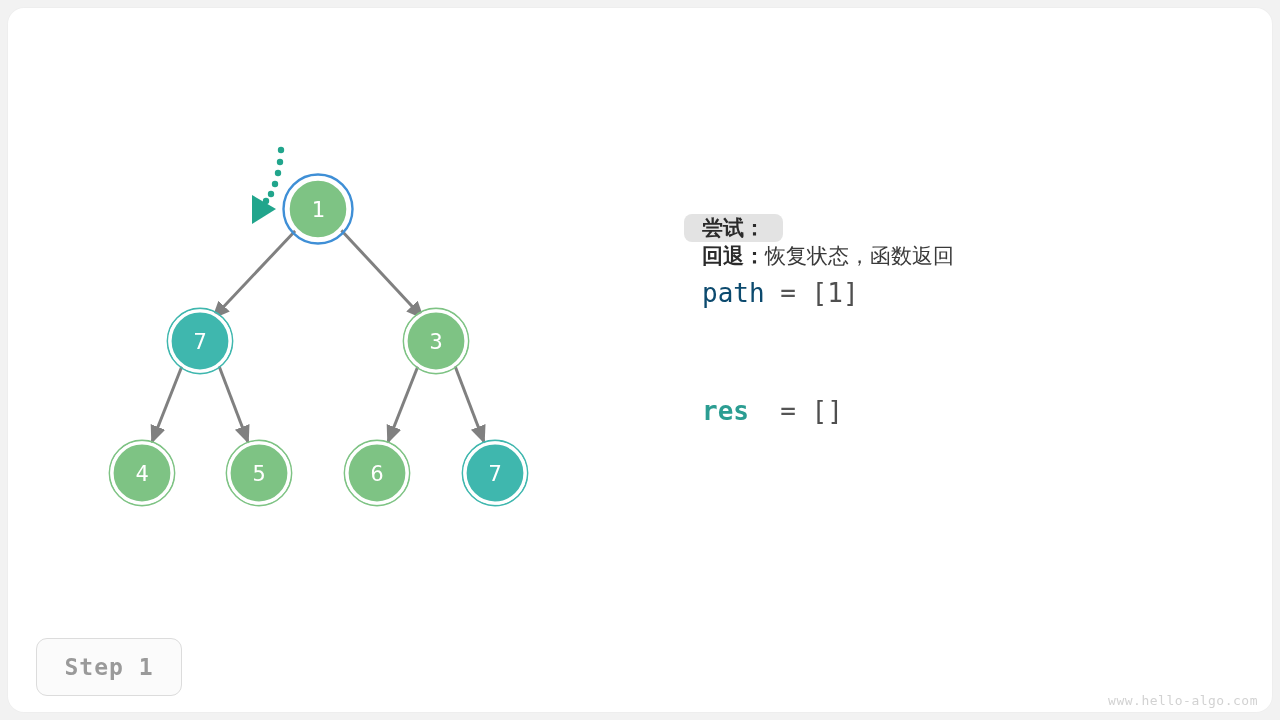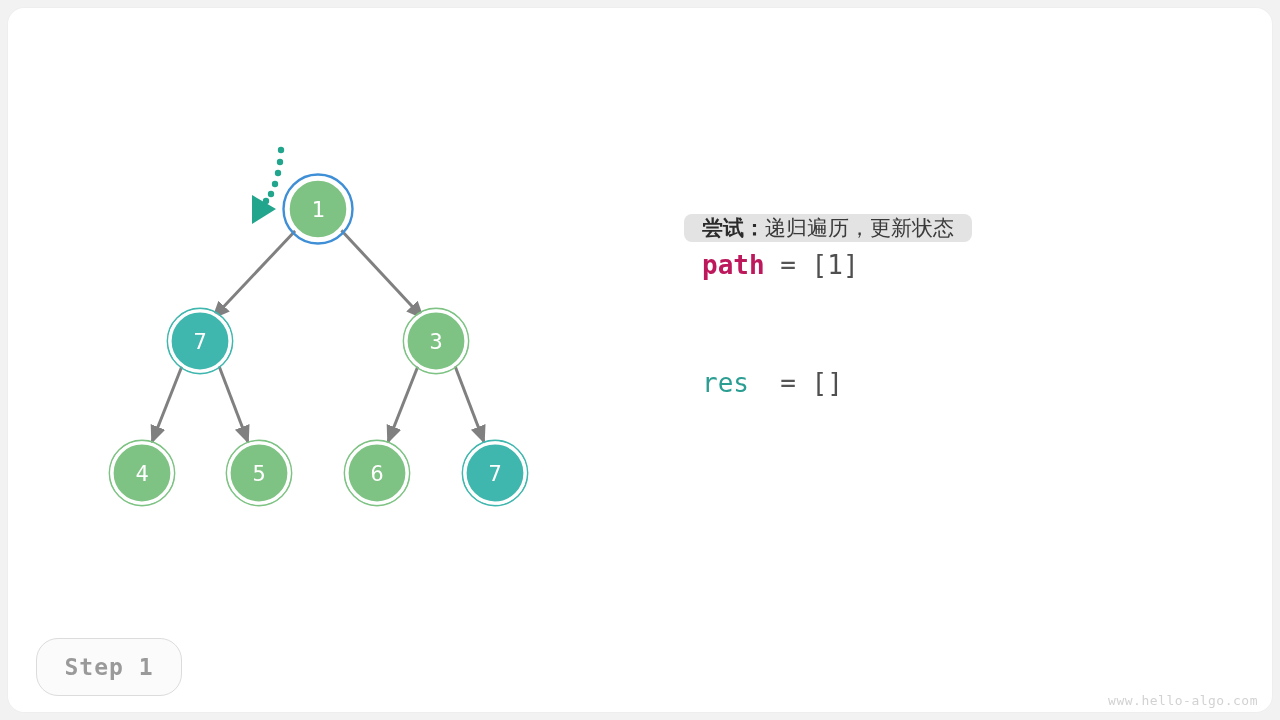--- a/index.html
+++ b/index.html
@@ -93,47 +93,47 @@
     display: flex;
     align-items: center;
     padding: 0 18px;
     box-sizing: border-box;
     font-family: "DejaVu Sans Mono", "Liberation Mono", monospace;
     font-size: 26px;
     white-space: pre;
     color: #4f4f4f;
   }
   .code-line .var-blue {
-    color: #be185d;
-    font-weight: bold;
+    color: #0c4a6e;
+    font-weight: normal;
   }
   .code-line .var-teal {
     color: #2b9d92;
-    font-weight: normal;
+    font-weight: bold;
   }
   .code-line .op {
     color: #555555;
   }
   .code-line .val {
     color: #4f4f4f;
   }
 
   #code-gap {
     height: 72px;
   }
 
   
   #step-badge {
     position: absolute;
     left: 36px;
     top: 638px;
     width: 144px;
     height: 56px;
     border: 1px solid #dcdcdc;
-    border-radius: 22px;
+    border-radius: 11px;
     background: #fbfbfb;
     display: flex;
     align-items: center;
     justify-content: center;
     font-family: "DejaVu Sans Mono", "Liberation Mono", monospace;
     font-size: 23px;
     font-weight: bold;
     color: #9a9a9a;
     letter-spacing: 1px;
   }
@@ -228,23 +228,26 @@
         <text class="node-label" x="495" y="473">7</text>
       </g>
 
     </g>
   </svg>
 
   <div id="info-panel">
 
     <div class="info-line highlight">
       <span class="lead">尝试：</span>
-      <span class="body">递归遍历，更新状态</span>
-    </div>
-
+    </div>
+
+    <div class="info-line">
+      <span class="lead">回退：</span>
+      <span class="body">恢复状态，函数返回</span>
+    </div>
 
     <div class="code-line">
       <span class="var-blue">path</span>
       <span class="op"> = </span>
       <span class="val">[1]</span>
     </div>
 
     <div id="code-gap"></div>
 
     <div class="code-line">

